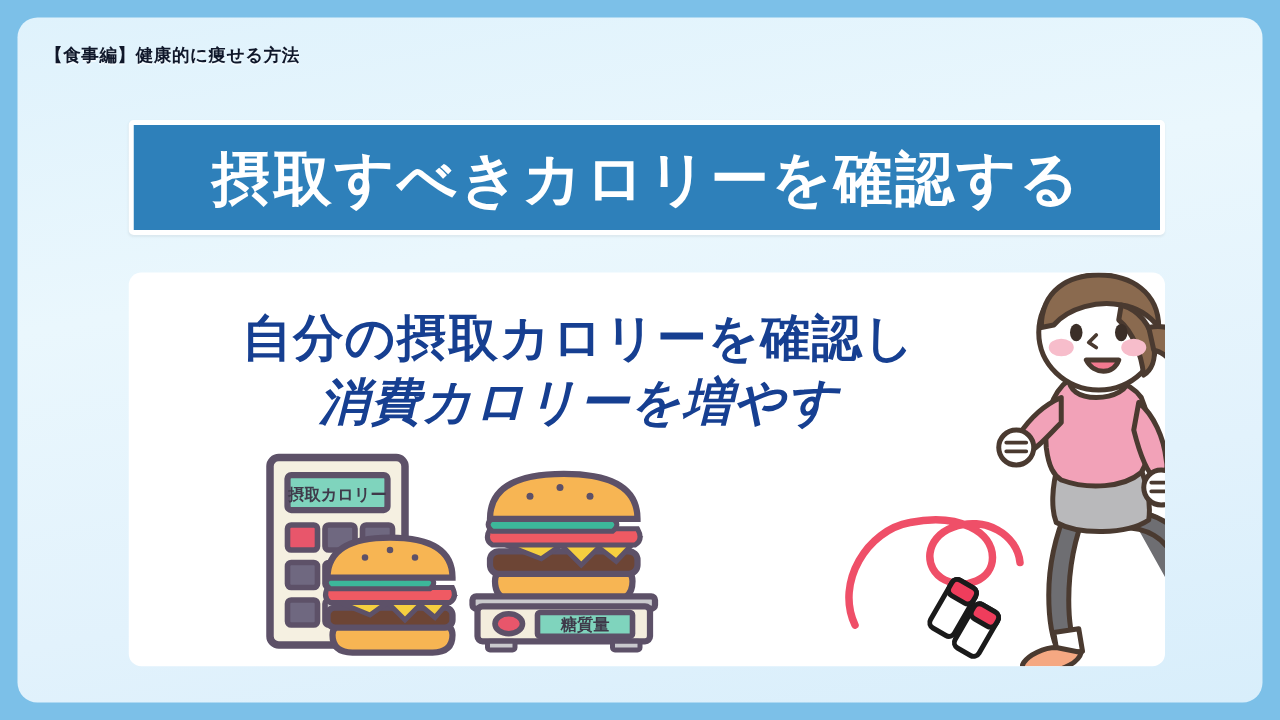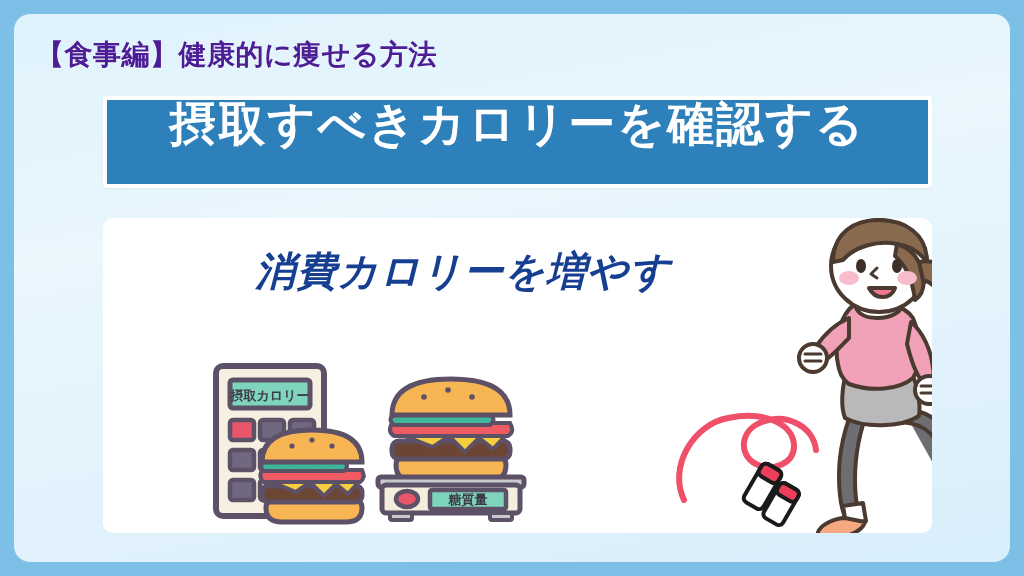--- a/index.html
+++ b/index.html
@@ -15,32 +15,32 @@
   }
   
   .inner-panel{
     position:absolute;left:14px;top:14px;width:996px;height:548px;
     border-radius:16px;
     background:linear-gradient(170deg,#dff2fc 0%,#eaf7fd 35%,#e2f2fc 70%,#d8eefb 100%);
   }
   
   .kicker{
     position:absolute;left:36px;top:36px;
-    font-size:28px;font-weight:bold;color:#4c1d95;
+    font-size:14px;font-weight:bold;color:#0f172a;
     letter-spacing:.5px;white-space:nowrap;
     text-shadow:0 1px 0 rgba(255,255,255,.6);
   }
   
   .title-bar{
     position:absolute;left:103px;top:96px;width:829px;height:92px;
     background:#2e80ba;
     border:4px solid #ffffff;
     box-sizing:border-box;
     border-radius:4px;
-    display:flex;justify-content:center;
+    display:flex;align-items:center;justify-content:center;
     box-shadow:0 1px 2px rgba(0,0,0,.06);
   }
   .title-bar .title-text{
     color:#ffffff;font-size:47px;font-weight:bold;
     letter-spacing:2px;white-space:nowrap;line-height:1;
   }
   
   .content-card{
     position:absolute;left:103px;top:218px;width:829px;height:315px;
     background:#ffffff;border-radius:10px;overflow:hidden;
@@ -65,20 +65,21 @@
 
   <div class="kicker">【食事編】健康的に痩せる方法</div>
 
   <div class="title-bar">
     <span class="title-text">摂取すべきカロリーを確認する</span>
   </div>
 
   <div class="content-card">
 
     <div class="headline">
+      <span>自分の摂取カロリーを確認し</span>
       <span class="l2">消費カロリーを増やす</span>
     </div>
 
     <div class="illus">
 
       <svg class="svg-abs" style="left:55px;top:140px;" width="190" height="180" viewBox="0 0 190 180">
 
         <rect x="10" y="8" width="108" height="150" rx="7" fill="#f5f0e1" stroke="#5d5168" stroke-width="6"></rect>
 
         <rect x="24" y="22" width="80" height="28" rx="3" fill="#7fd4bd" stroke="#5d5168" stroke-width="5"></rect>

